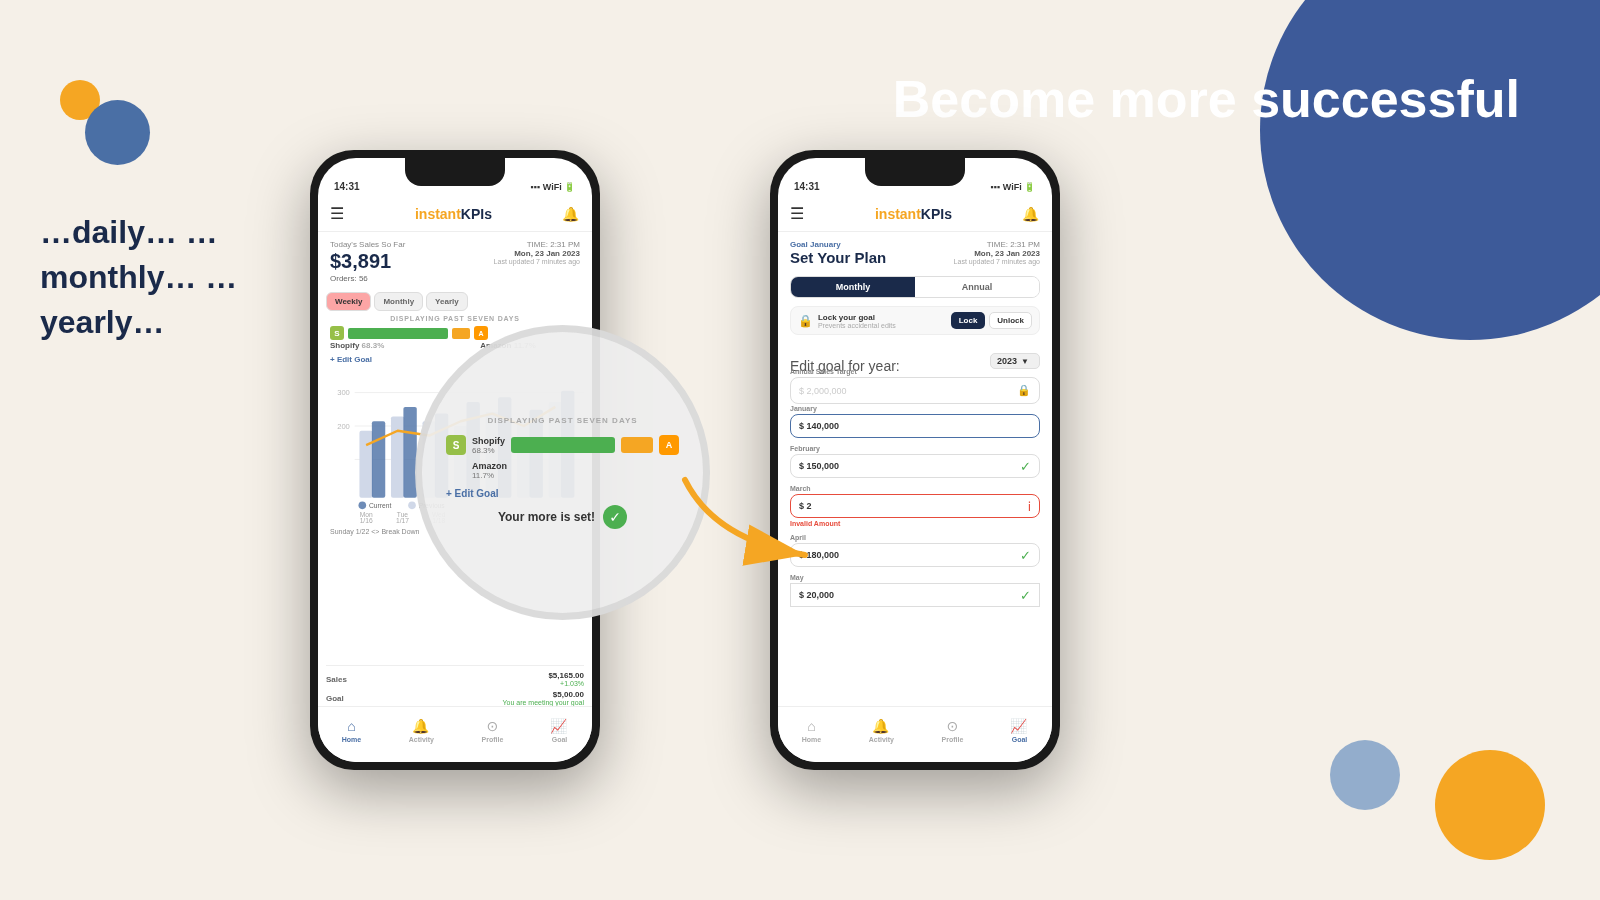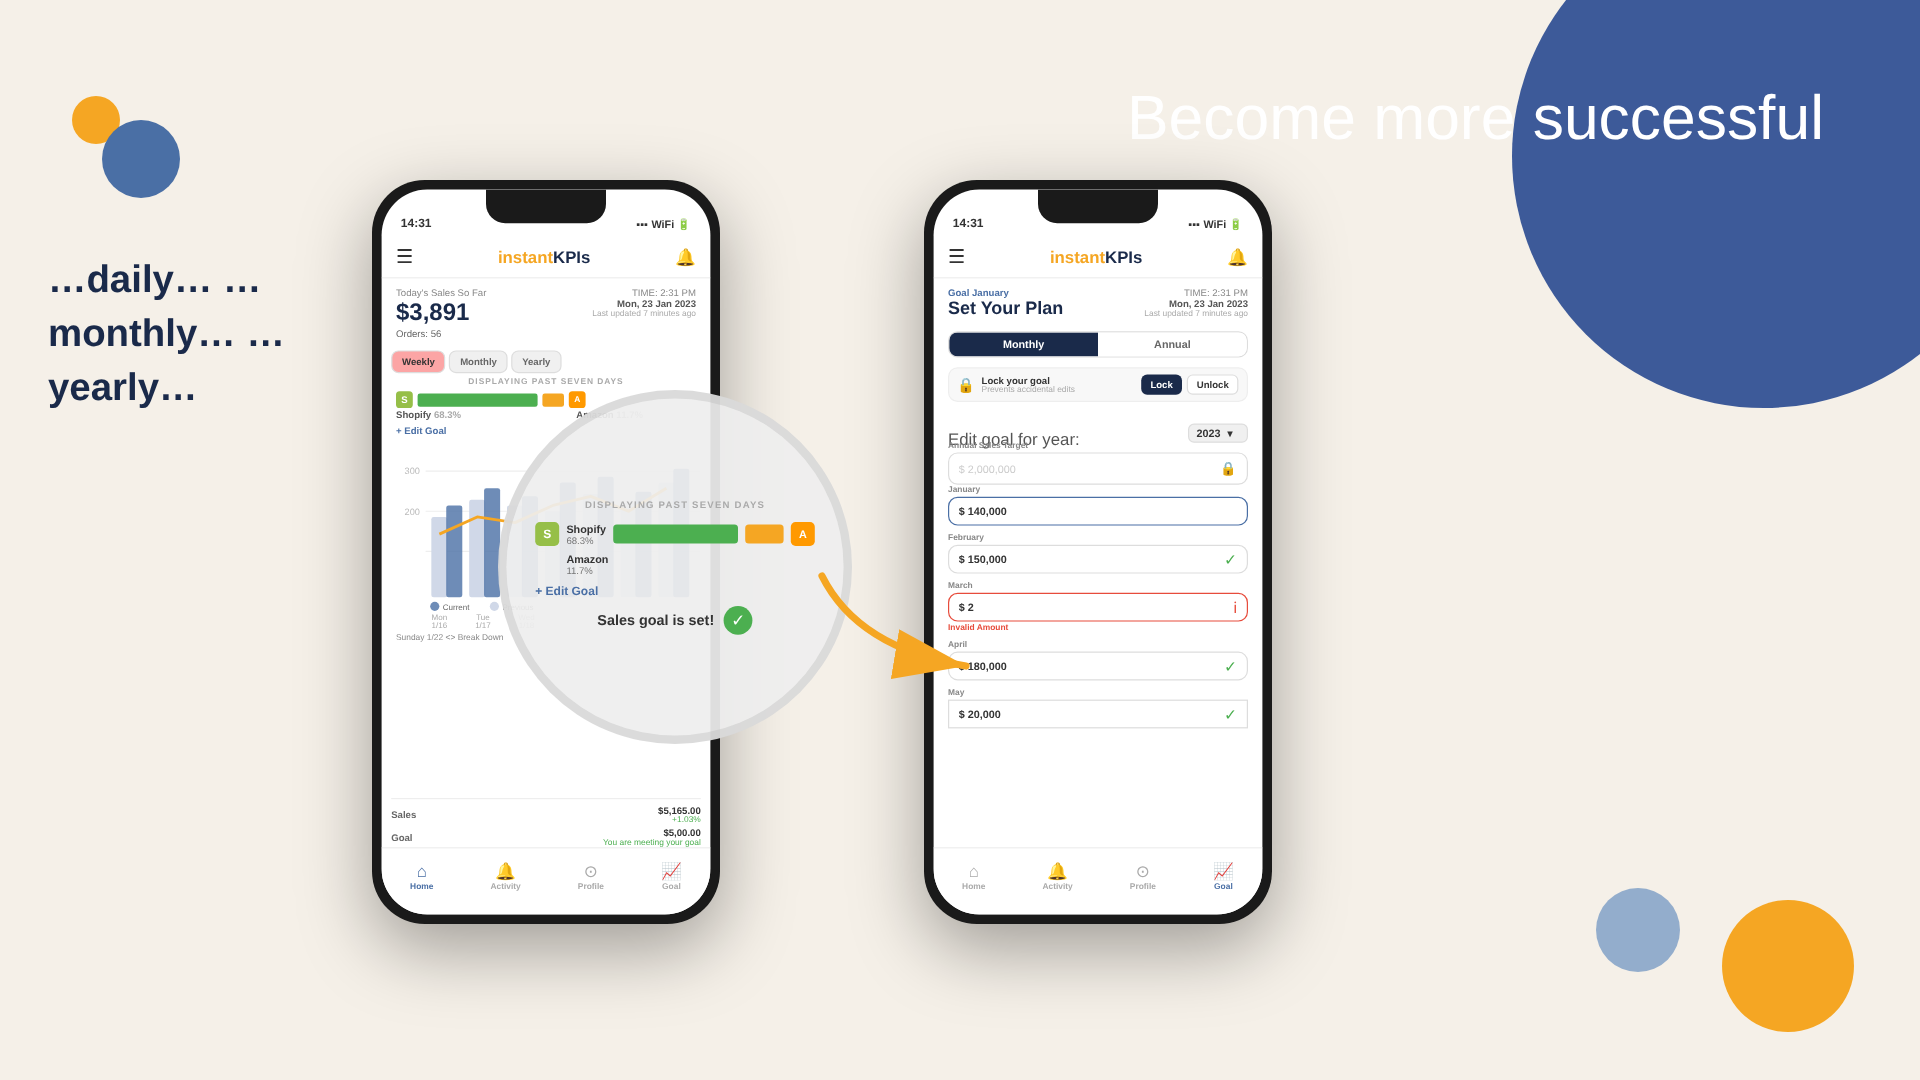--- a/index.html
+++ b/index.html
@@ -94,21 +94,21 @@
     
     .right-text {
       position: absolute;
       top: 70px;
       right: 80px;
       z-index: 2;
       text-align: center;
     }
     .right-text h2 {
       font-size: 52px;
-      font-weight: 400;
+      font-weight: 700;
       color: white;
       line-height: 1.15;
     }
 
     
     .phones-container {
       position: absolute;
       top: 150px;
       left: 310px;
       width: 820px;
@@ -422,21 +422,21 @@
     <div style="display:flex;align-items:center;gap:6px;margin-bottom:8px;width:100%;padding-left:26px;">
       <div style="display:flex;flex-direction:column;">
         <span style="font-size:9px;font-weight:700;color:#333;">Amazon</span>
         <span style="font-size:8px;color:#777;">11.7%</span>
       </div>
     </div>
 
     <div style="font-size:10px;color:#4a6fa5;font-weight:700;margin-bottom:6px;align-self:flex-start;">+ Edit Goal</div>
 
     <div style="display:flex;align-items:center;gap:8px;">
-      <span style="font-size:12px;font-weight:700;color:#333;">Sales goal is set!</span>
+      <span style="font-size:12px;font-weight:700;color:#333;">Your more is set!</span>
       <div style="width:24px;height:24px;background:#4caf50;border-radius:50%;display:flex;align-items:center;justify-content:center;color:white;font-size:14px;">✓</div>
     </div>
   </div>
 
   <svg style="position:absolute;top:310px;left:345px;width:180px;height:110px;z-index:15;" viewBox="0 0 180 110">
     <defs>
       <marker id="arrowhead" markerWidth="10" markerHeight="7" refX="10" refY="3.5" orient="auto">
         <polygon points="0 0, 10 3.5, 0 7" fill="#f5a623"></polygon>
       </marker>
     </defs>

